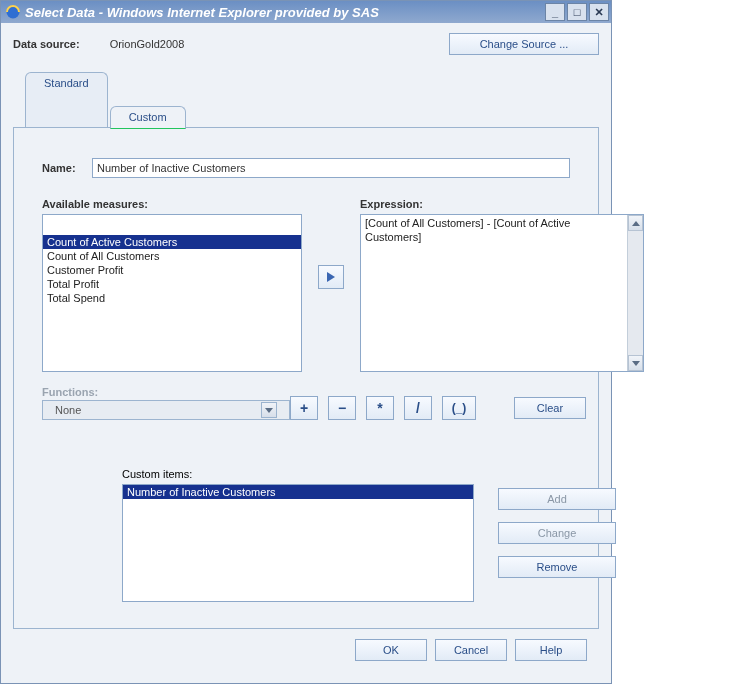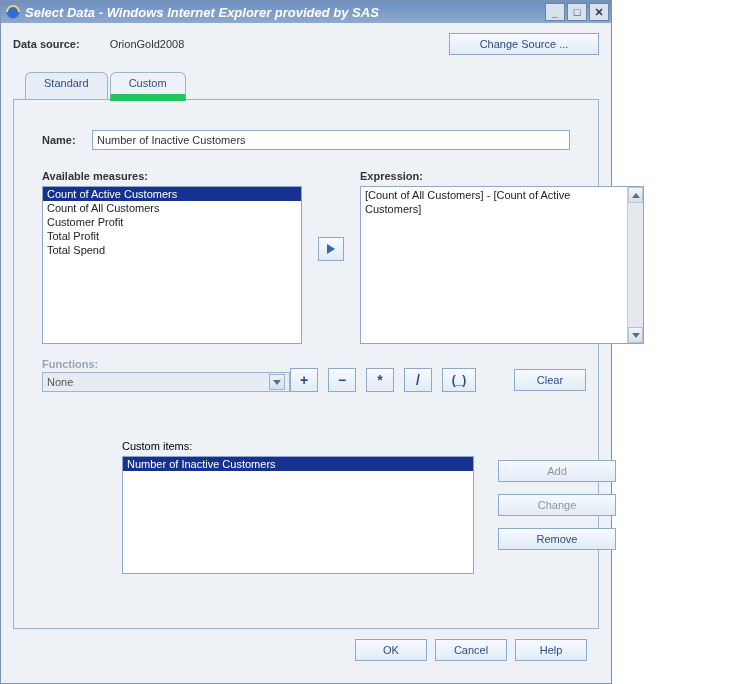--- a/index.html
+++ b/index.html
@@ -83,21 +83,22 @@
     border-radius: 6px 6px 0 0;
     color:#2a4e88;
     margin-right: 2px;
     background: #e7edf5;
     position:relative;
     top: 1px;
   }
   .tab.active {
     background: #eef2f7;
     z-index: 2;
-    border-bottom: 7px solid #22c55e;
+    border-bottom: 1px solid #22c55e;
+    margin-top: 34px;
   }
   .tabbody {
     border: 1px solid #9cb4cf;
     background:#eef2f7;
     flex:1;
     padding: 30px 28px 20px 28px;
     position:relative;
   }
   .row { display:flex; align-items:center; margin-bottom: 20px; justify-content: flex-end; }
   .row .flbl { width: 50px; font-weight:bold; color:#333; }
@@ -119,21 +120,21 @@
   .col .flbl2 { font-weight:bold; color:#333; margin-bottom:4px; }
   .listbox {
     width: 260px;
     height: 158px;
     border: 1px solid #8da8c9;
     background:#fff;
     overflow:auto;
     font-size:11px;
   }
   .listbox .item { padding:1px 4px; color:#222; white-space:nowrap; }
-  .listbox .item.sel { background:#16318f; color:#fff; }
+  .listbox .item.sel { background:#16318f; color:#fff;margin-top:20px; }
   .midcol { display:flex; align-items:center; justify-content:center; width:32px; height:158px; }
   .arrowbtn {
     width:26px; height:24px;
     border:1px solid #8da8c9;
     background:linear-gradient(#f7faff,#e2ebf6);
     display:flex;align-items:center;justify-content:center;
   }
   .exprbox {
     width: 284px;
     height:158px;
@@ -158,21 +159,21 @@
   .vscroll .sbtn { height:16px; background:linear-gradient(#f1f4f9,#d7dfea); border:1px solid #b6c3d3; display:flex;align-items:center;justify-content:center; }
   .vscroll .track { flex:1; }
   .funcrow { margin-top:14px; display:flex; align-items:flex-end; }
   .funclbl { color:#9aa4b0; font-weight:bold; }
   .combo {
     width:248px; height:20px;
     border:1px solid #9cb4cf;
     background:#e7ecf2;
     color:#555;
     display:flex; align-items:center;
-    padding:0 4px;
+    padding:0 12px;
     margin-top:2px;
     justify-content:space-between;
     gap:40px;
   }
   .combo .cbtn { width:16px;height:16px;border:1px solid #9cb4cf;background:linear-gradient(#f0f3f8,#d7dfea);display:flex;align-items:center;justify-content:center;}
   .oprow { display:flex; gap:10px; align-items:center; margin-left:auto; }
   .opbtn {
     width:28px; height:24px;
     border:1px solid #8da8c9;
     background:linear-gradient(#f7faff,#e2ebf6);

